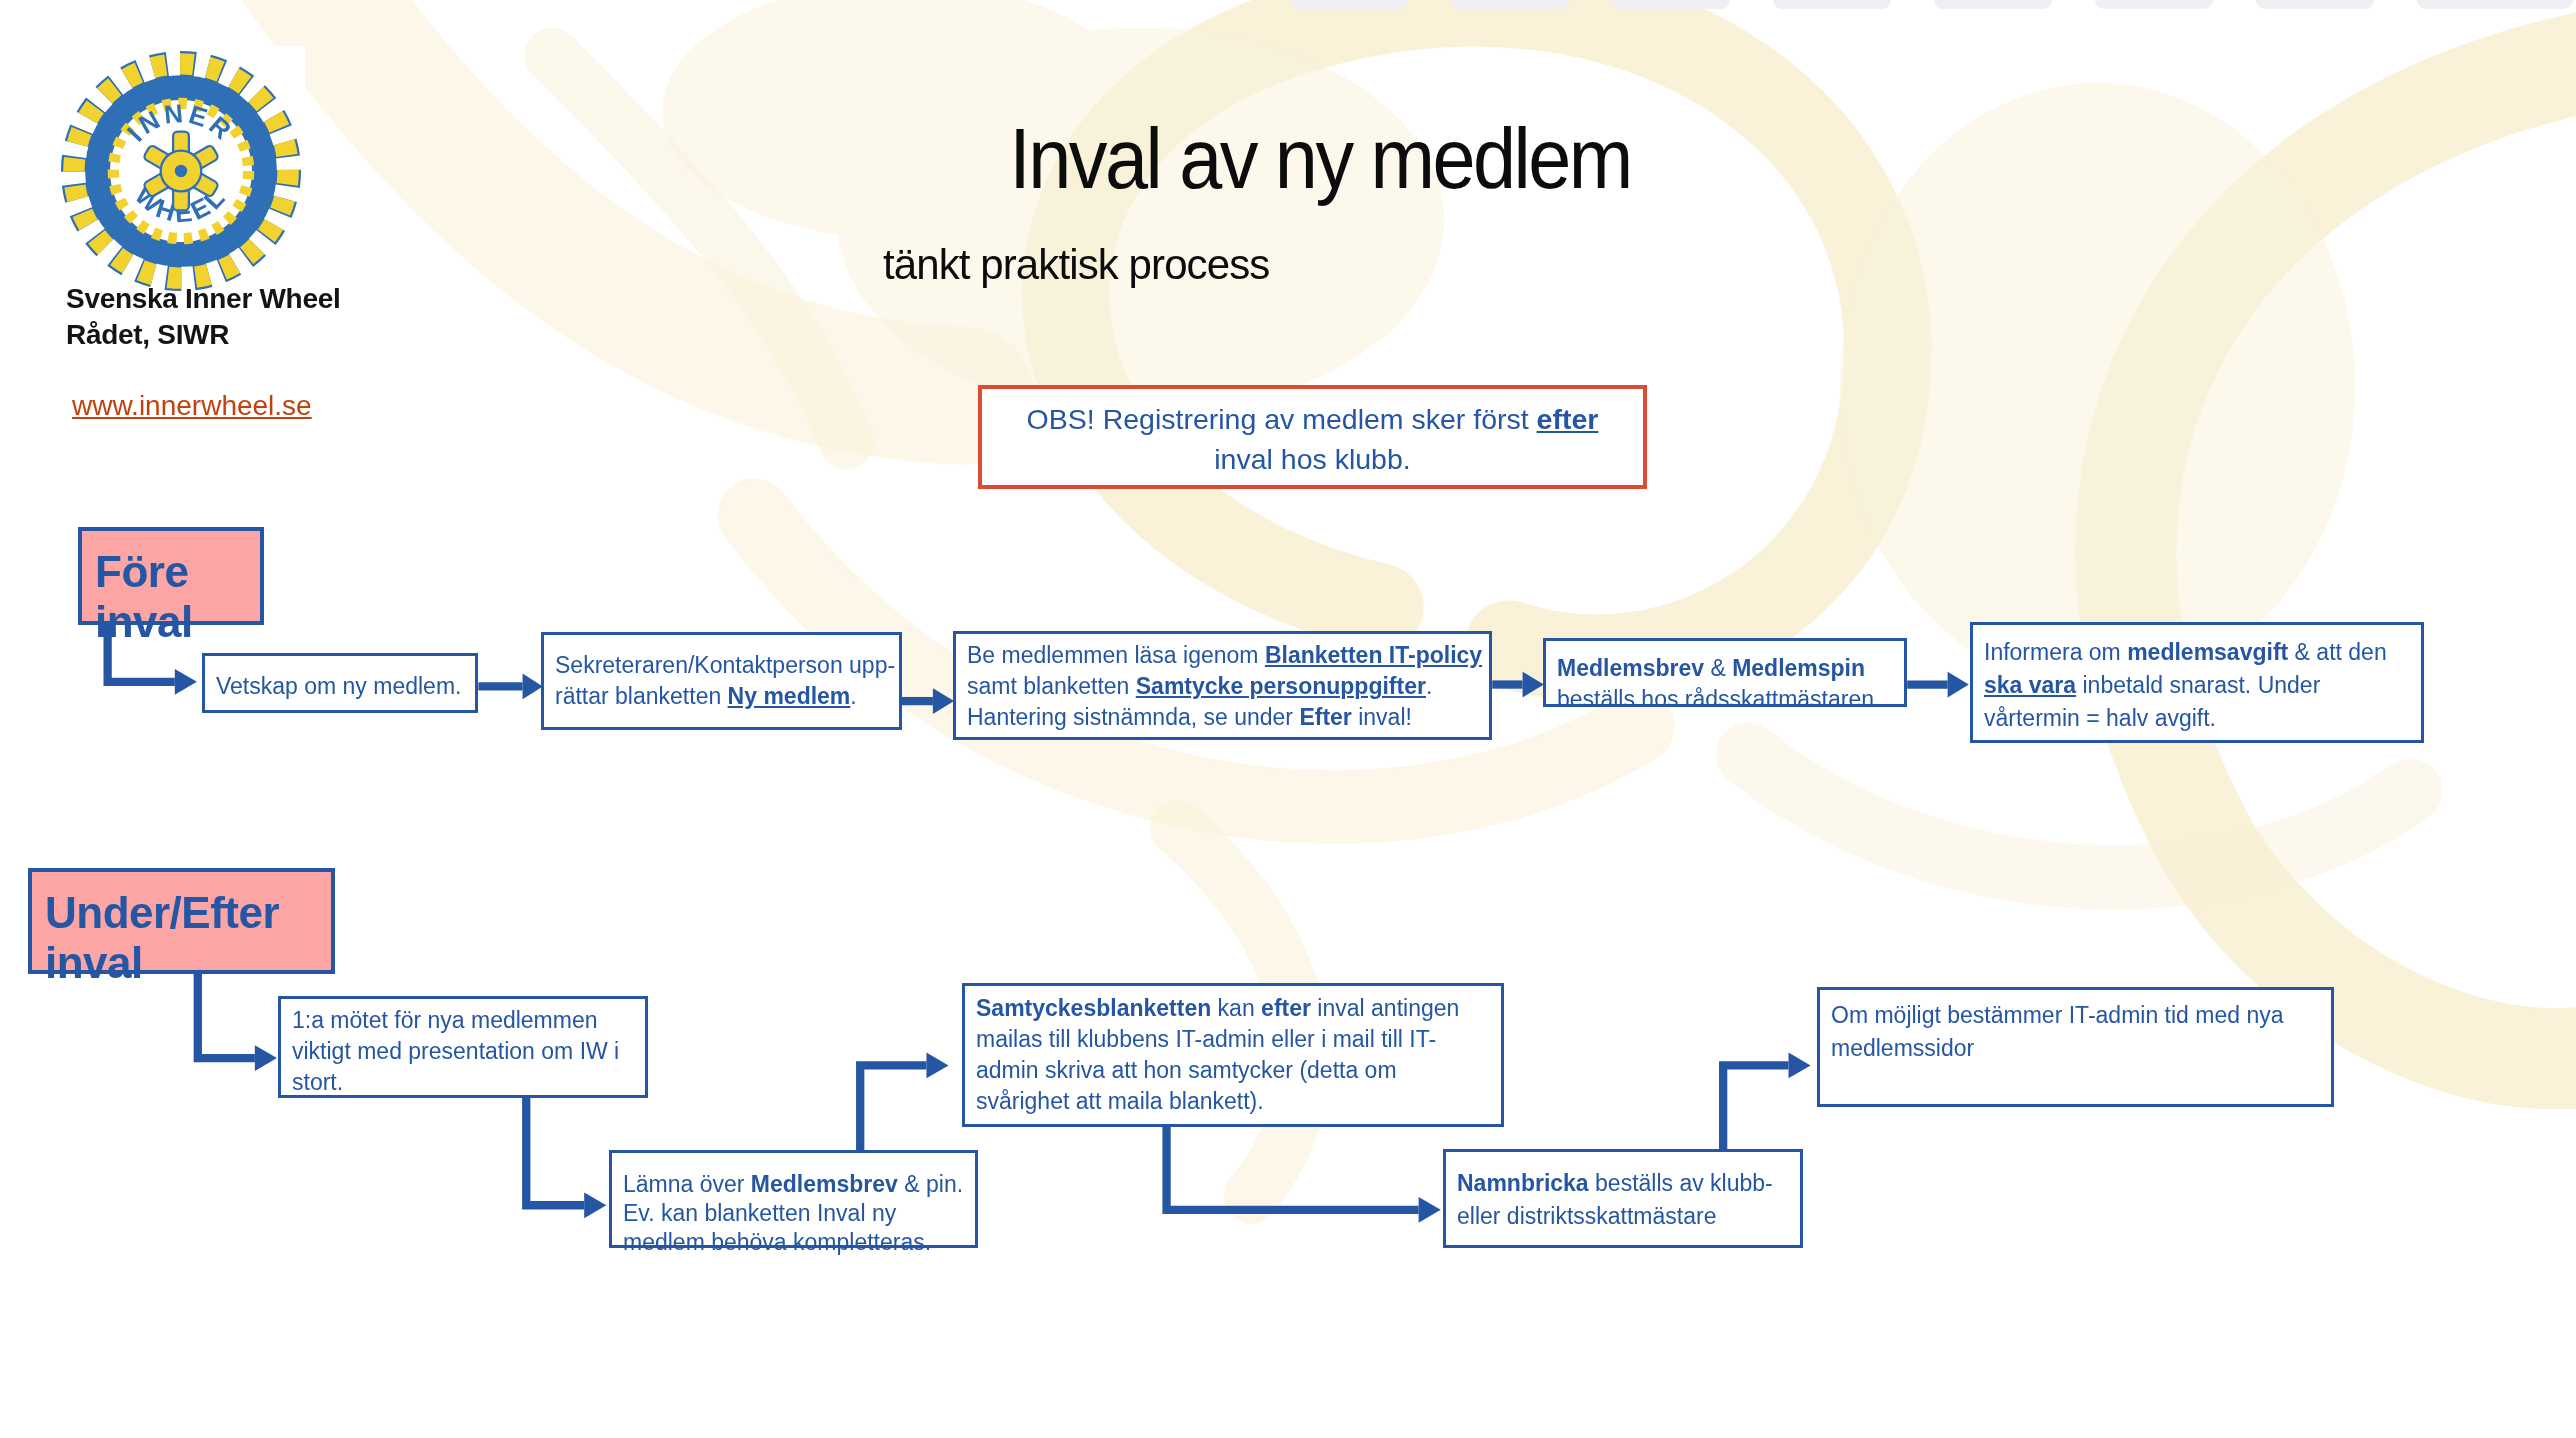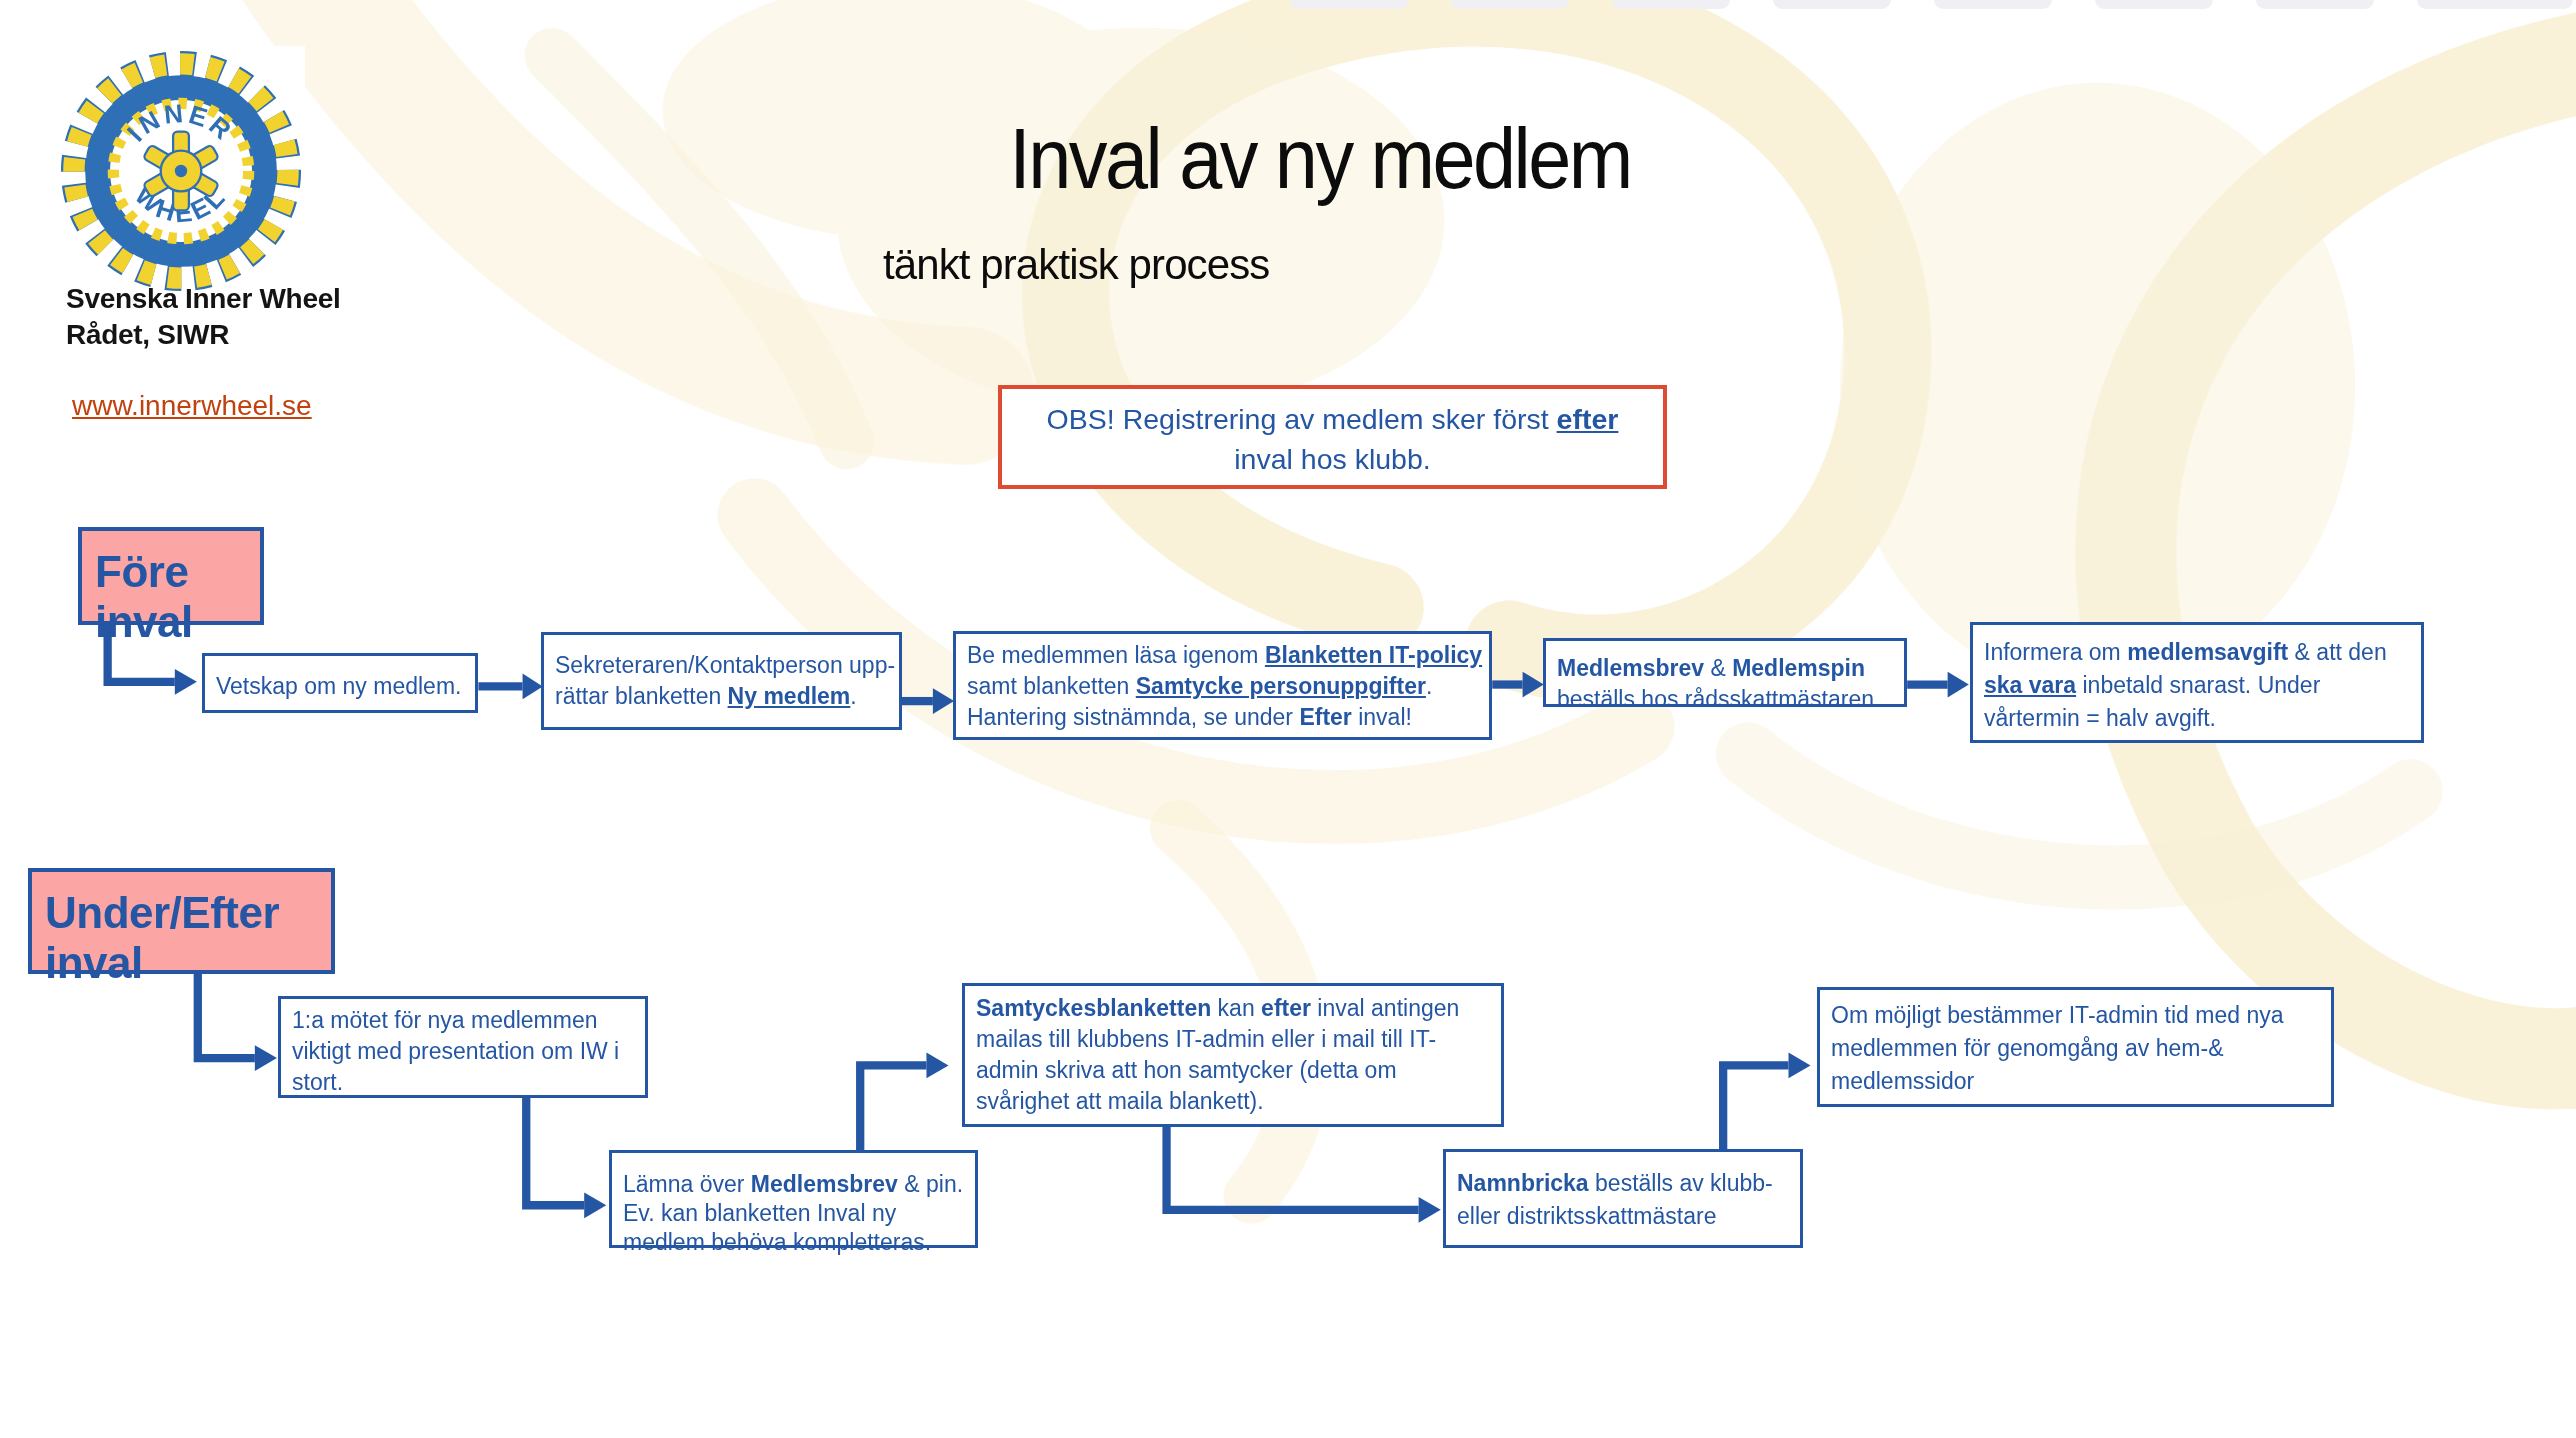--- a/index.html
+++ b/index.html
@@ -19,21 +19,21 @@
              color:#c2410c;text-decoration:underline;cursor:pointer;}
   
   .main-title{position:absolute;left:883px;top:109px;width:874px;text-align:center;
               font-size:86px;color:#0c0c0c;letter-spacing:-2.8px;transform:scaleX(.9);
               transform-origin:center;white-space:nowrap;}
   .sub-title{position:absolute;left:883px;top:241px;width:764px;
              font-size:42px;color:#0c0c0c;letter-spacing:-0.9px;}
   
   .notice{position:absolute;left:978px;top:385px;width:669px;height:104px;box-sizing:border-box;
           border:4.6px solid #dd4b32;background:#ffffff;color:#2456a4;font-size:28.5px;
-          line-height:40px;text-align:center;padding-top:10px;margin-left:20px;}
+          line-height:40px;text-align:center;padding-top:10px;}
   
   .header-box{position:absolute;box-sizing:border-box;border:4.6px solid #2456a4;background:#fca5a5;
               color:#2456a4;font-weight:bold;font-size:44px;letter-spacing:-0.5px;
               padding:15.6px 11px 0 13px;}
   
   .flow-box{position:absolute;box-sizing:border-box;border:3.7px solid #2456a4;background:#ffffff;
             color:#2456a4;font-size:23px;line-height:31px;padding:7.4px 11px;white-space:nowrap;}
   .rich-line{white-space:nowrap;}
   .b{font-weight:bold;}
   .u{text-decoration:underline;}
@@ -186,18 +186,17 @@
       <div class="rich-line"><span>mailas till klubbens  IT-admin eller i mail till IT-</span></div>
       <div class="rich-line"><span>admin skriva att hon samtycker (detta om</span></div>
       <div class="rich-line"><span>svårighet att maila blankett).</span></div>
     </div>
   <div class="flow-box" style="left:1443px;top:1149px;width:360px;height:99px;padding-top:14.7px;line-height:33px">
       <div class="rich-line"><span class="b">Namnbricka</span><span> beställs av klubb-</span></div>
       <div class="rich-line"><span>eller distriktsskattmästare</span></div>
     </div>
   <div class="flow-box" style="left:1817px;top:987px;width:517px;height:120px;padding-top:9.2px;line-height:33px">
       <div class="rich-line"><span>Om möjligt bestämmer IT-admin tid med nya</span></div>
-      <div class="rich-line"><span>medlemmen för genomgång av hem-&amp;</span></div>
       <div class="rich-line"><span>medlemssidor</span></div>
     </div>
 
 </div>
 
 
 </body></html>

